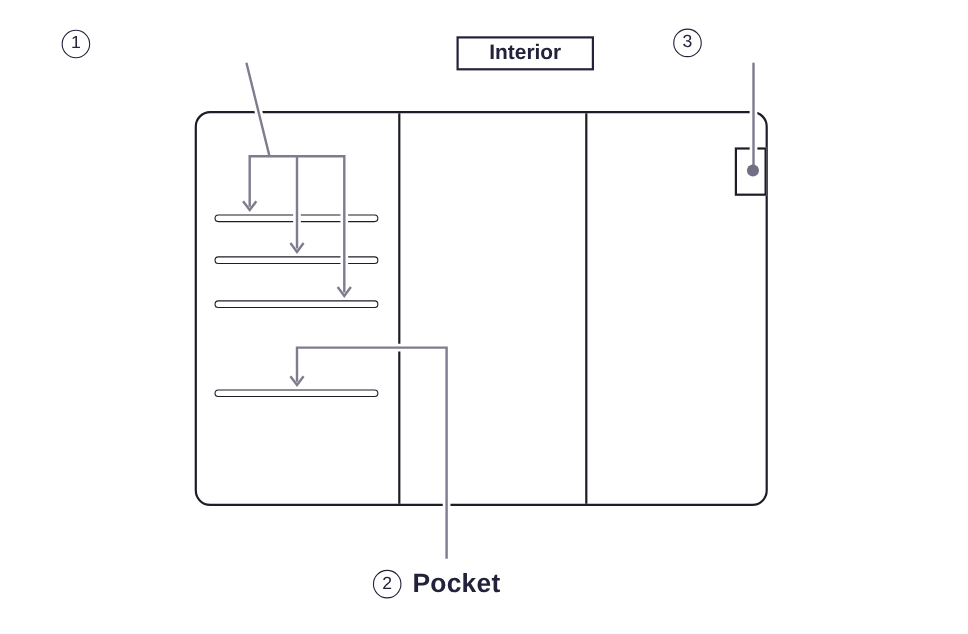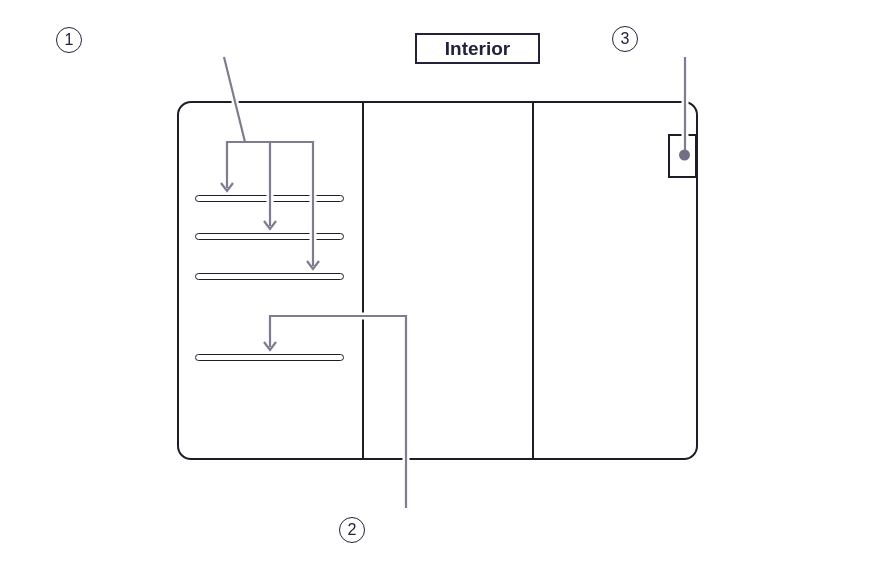--- a/index.html
+++ b/index.html
@@ -169,15 +169,16 @@
 
     <g>
       <path class="casing" d="M685 57 V150"></path>
       <path class="wire" d="M685 57 V150"></path>
       <circle cx="684.5" cy="155" r="5.5" fill="#726e84"></circle>
     </g>
   </svg>
 
   <div class="anno label-pocket">
     <span class="circle-num">2</span>
+    <span>Pocket</span>
   </div>
 
 </div>
 
 </body></html>

